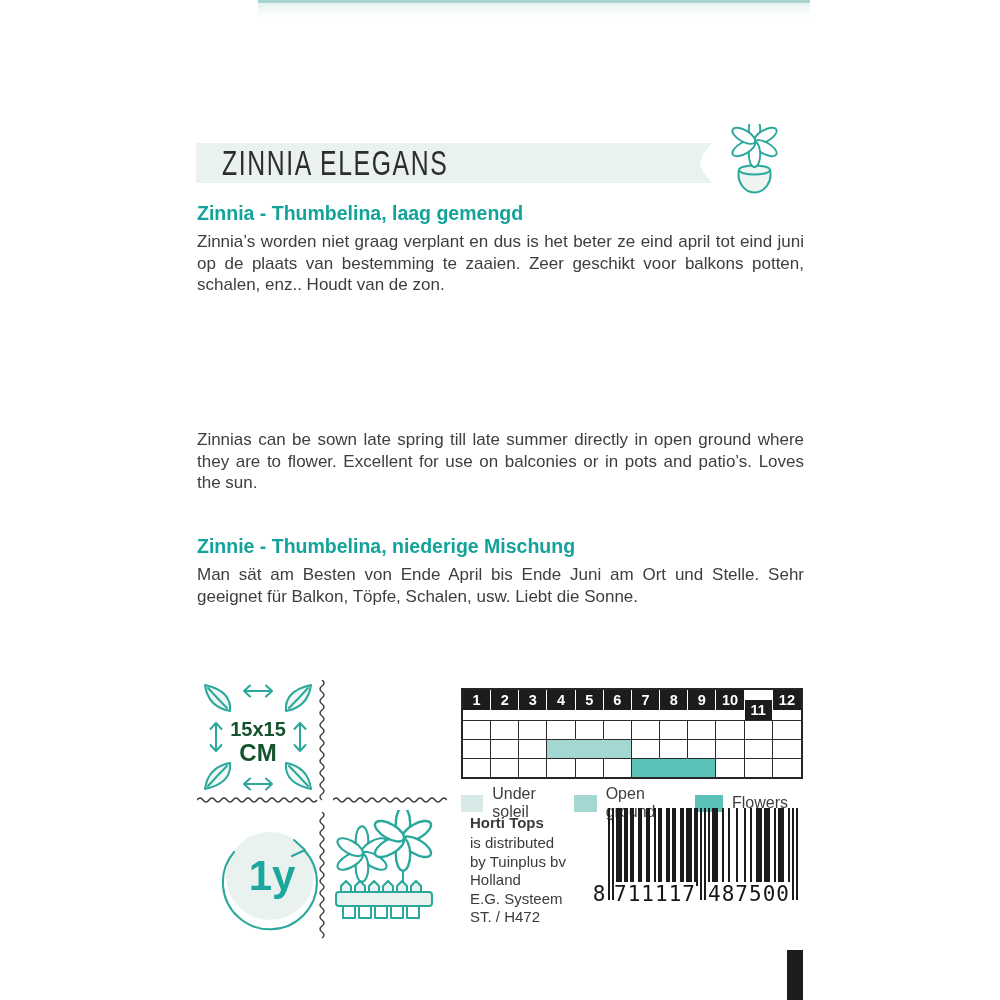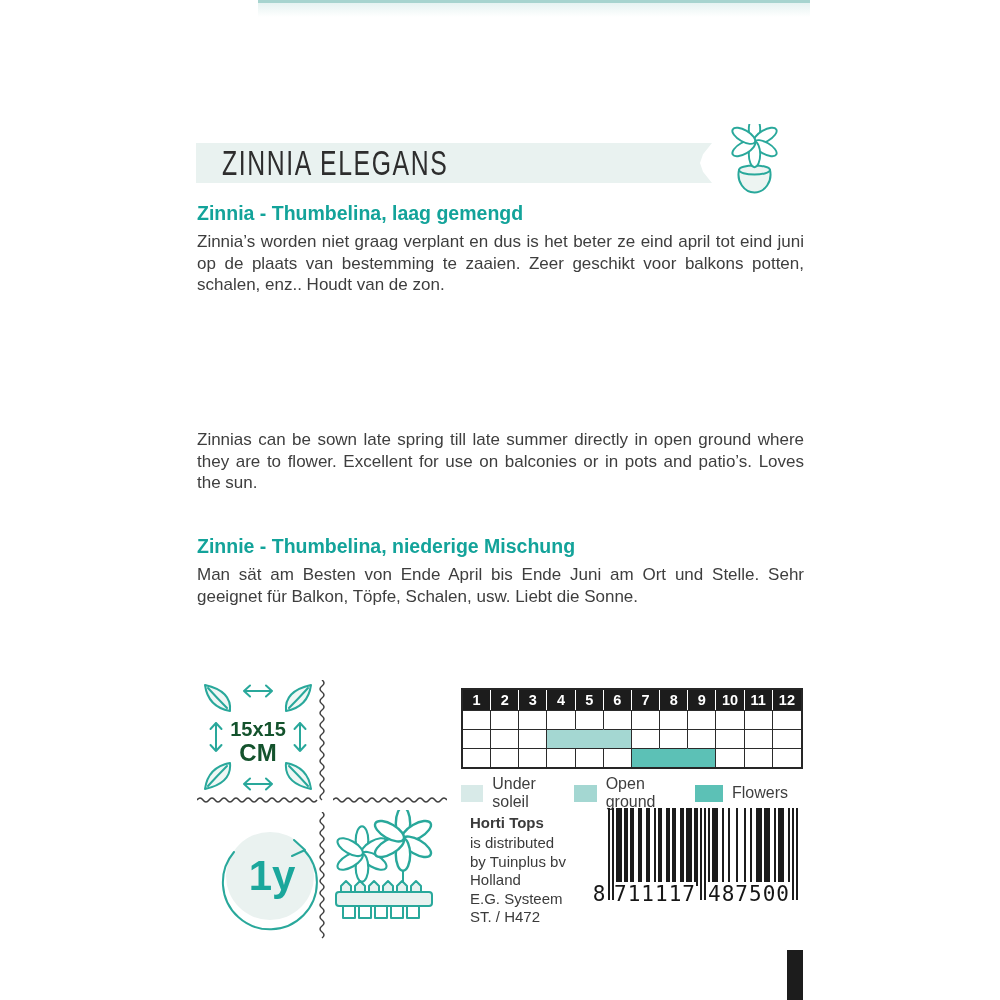--- a/index.html
+++ b/index.html
@@ -142,21 +142,21 @@
         <div class="cal-head" style="border-right: 1px solid rgb(255, 255, 255);">1</div>
         <div class="cal-head" style="border-right: 1px solid rgb(255, 255, 255);">2</div>
         <div class="cal-head" style="border-right: 1px solid rgb(255, 255, 255);">3</div>
         <div class="cal-head" style="border-right: 1px solid rgb(255, 255, 255);">4</div>
         <div class="cal-head" style="border-right: 1px solid rgb(255, 255, 255);">5</div>
         <div class="cal-head" style="border-right: 1px solid rgb(255, 255, 255);">6</div>
         <div class="cal-head" style="border-right: 1px solid rgb(255, 255, 255);">7</div>
         <div class="cal-head" style="border-right: 1px solid rgb(255, 255, 255);">8</div>
         <div class="cal-head" style="border-right: 1px solid rgb(255, 255, 255);">9</div>
         <div class="cal-head" style="border-right: 1px solid rgb(255, 255, 255);">10</div>
-        <div class="cal-head" style="border-right: 1px solid rgb(255, 255, 255);">11</div>
+        <div class="cal-head" style="border-right: 1px solid rgb(255, 255, 255); margin-top: 10px;">11</div>
         <div class="cal-head">12</div>
         <div class="cal-cell" style="border-top: 1px solid rgb(43, 43, 43); border-right: 1px solid rgb(43, 43, 43);"></div>
         <div class="cal-cell" style="border-top: 1px solid rgb(43, 43, 43); border-right: 1px solid rgb(43, 43, 43);"></div>
         <div class="cal-cell" style="border-top: 1px solid rgb(43, 43, 43); border-right: 1px solid rgb(43, 43, 43);"></div>
         <div class="cal-cell" style="border-top: 1px solid rgb(43, 43, 43); border-right: 1px solid rgb(43, 43, 43);"></div>
         <div class="cal-cell" style="border-top: 1px solid rgb(43, 43, 43); border-right: 1px solid rgb(43, 43, 43);"></div>
         <div class="cal-cell" style="border-top: 1px solid rgb(43, 43, 43); border-right: 1px solid rgb(43, 43, 43);"></div>
         <div class="cal-cell" style="border-top: 1px solid rgb(43, 43, 43); border-right: 1px solid rgb(43, 43, 43);"></div>
         <div class="cal-cell" style="border-top: 1px solid rgb(43, 43, 43); border-right: 1px solid rgb(43, 43, 43);"></div>
         <div class="cal-cell" style="border-top: 1px solid rgb(43, 43, 43); border-right: 1px solid rgb(43, 43, 43);"></div>

